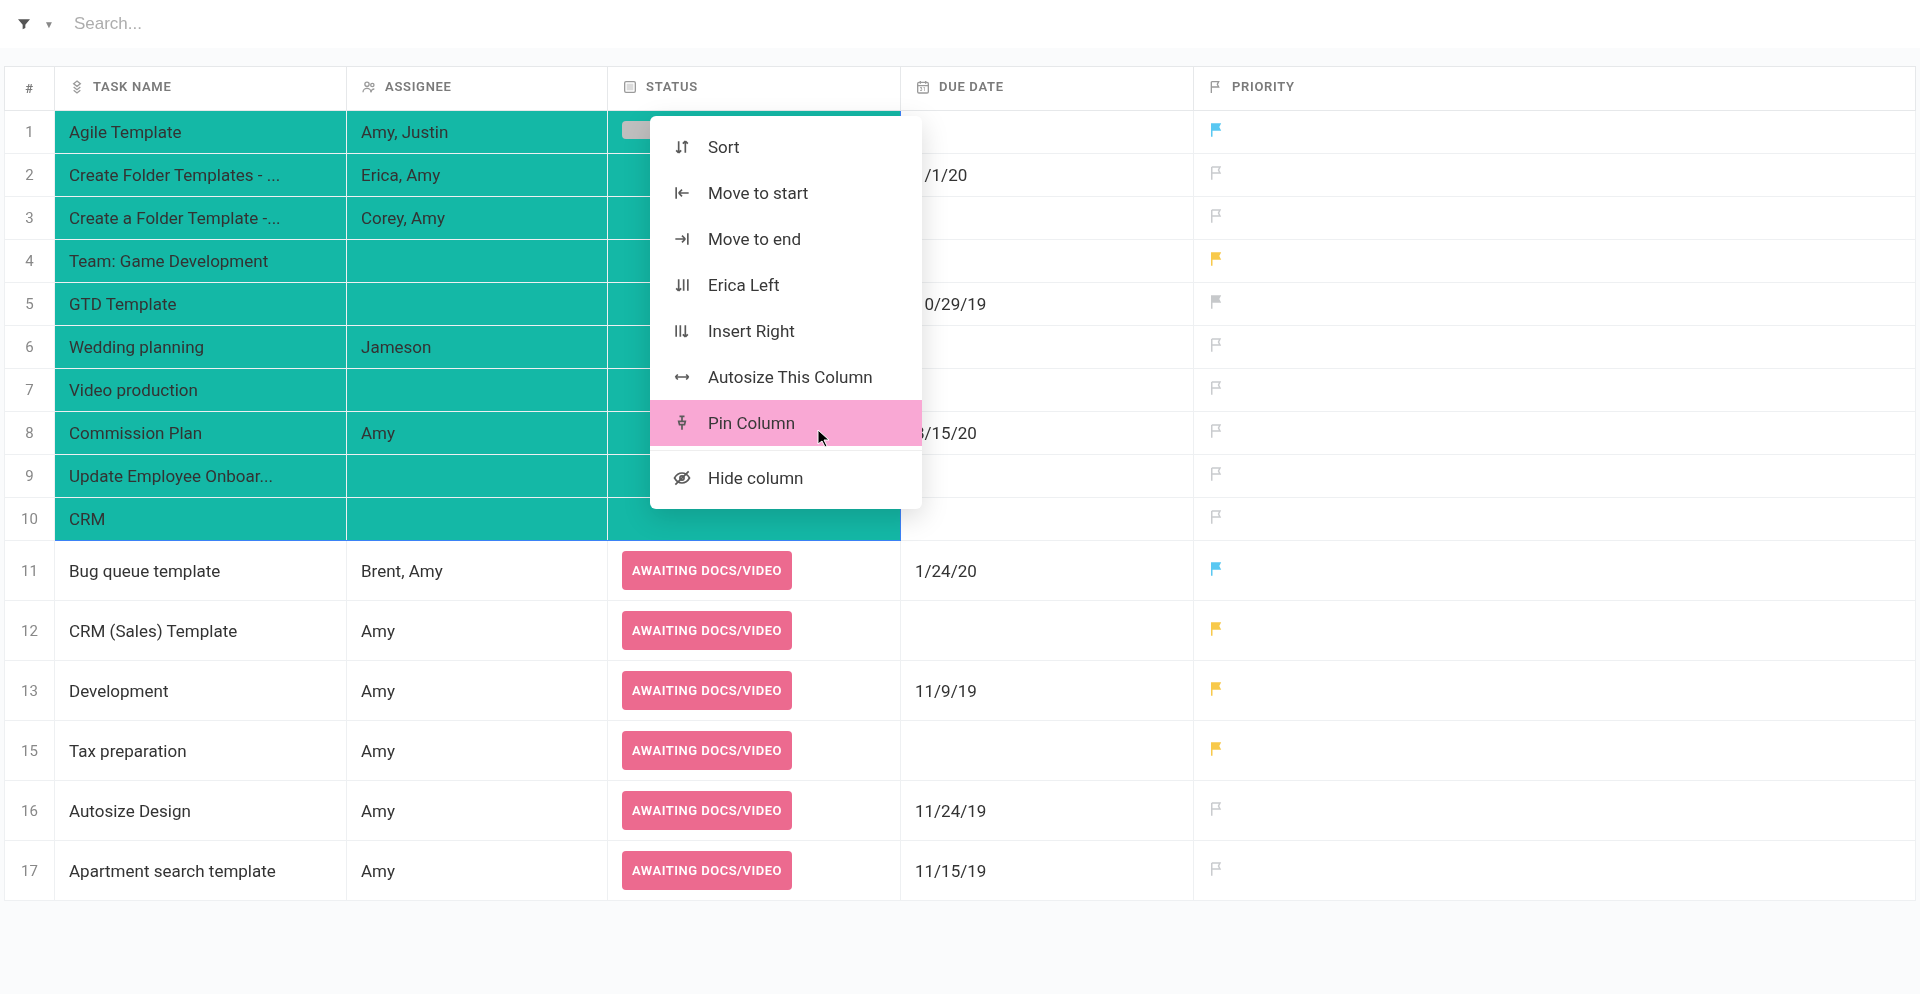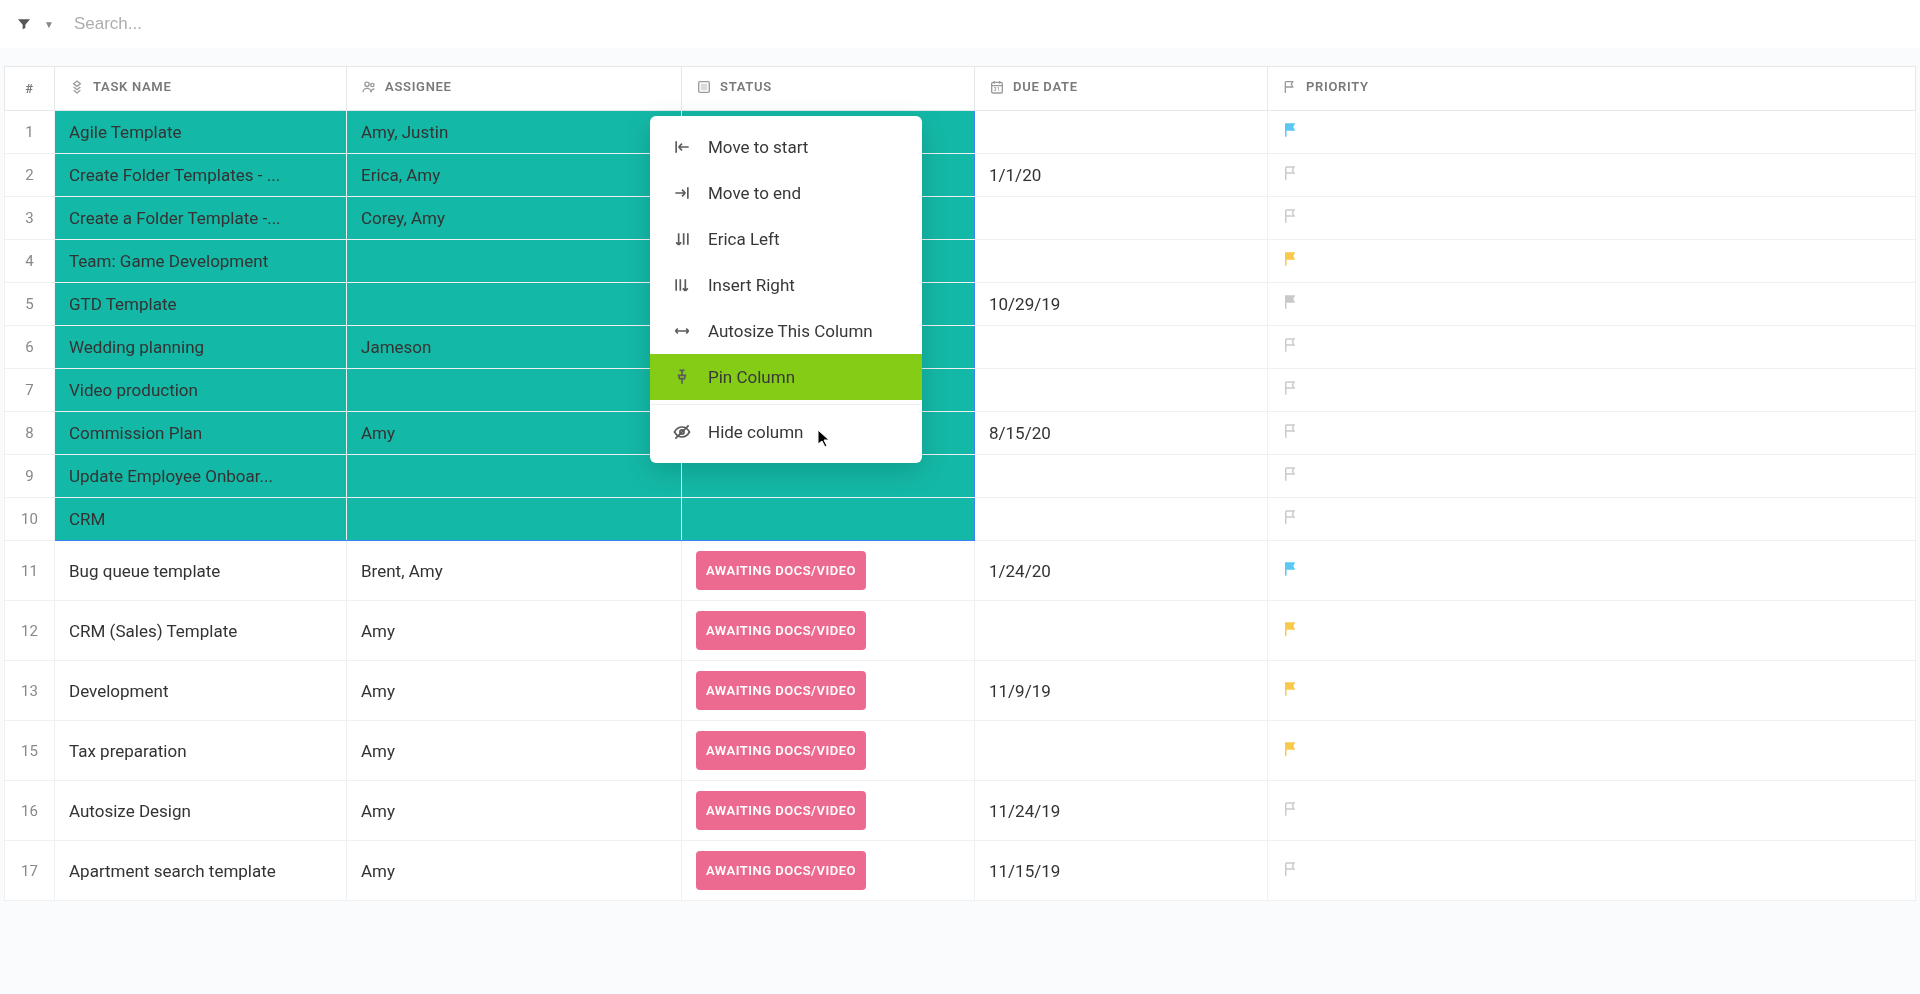--- a/index.html
+++ b/index.html
@@ -67,21 +67,21 @@
     .grid th .th-inner {
       display: flex;
       gap: 8px;
     }
     .grid th.col-num {
       width: 50px;
       text-align: center;
       color: #7a7a7a;
     }
     .grid th.col-task { width: 292px; }
-    .grid th.col-assignee { width: 335px; }
+    .grid th.col-assignee { width: 261px; }
     .grid th.col-status { width: 293px; }
     .grid th.col-due { width: 293px; }
     .grid th.col-priority { width: auto; }
     .grid td {
       padding: 10px 14px;
       border: 1px solid #eef0f2;
       background: #fff;
       vertical-align: middle;
       height: 41px;
       white-space: nowrap;
@@ -149,21 +149,21 @@
     .context-menu .menu-item {
       display: flex;
       align-items: center;
       gap: 16px;
       padding: 13px 22px;
       font-size: 17px;
       color: #383838;
       cursor: pointer;
     }
     .context-menu .menu-item.hover {
-      background: #84cc16;
+      background: #f9a8d4;
     }
     .context-menu .divider {
       height: 1px;
       background: #eee;
       margin: 4px 0;
     }
     .menu-icon {
       width: 20px;
       height: 20px;
       color: #5a5a5a;
@@ -439,20 +439,29 @@
                 <path d="M5 4h11l-2 4 2 4H5"></path>
               </svg></span></td>
         </tr>
       </tbody>
   </table>
 
   <div class="context-menu" id="context-menu">
       <div class="menu-item">
         <span class="menu-icon">
           <svg viewBox="0 0 24 24" width="20" height="20" fill="none" stroke="currentColor" stroke-width="2">
+            <path d="M8 5v14M8 19l-3-3M8 19l3-3"></path>
+            <path d="M16 19V5M16 5l-3 3M16 5l3 3"></path>
+          </svg>
+        </span>
+        <span>Sort</span>
+      </div>
+      <div class="menu-item">
+        <span class="menu-icon">
+          <svg viewBox="0 0 24 24" width="20" height="20" fill="none" stroke="currentColor" stroke-width="2">
             <path d="M5 5v14"></path>
             <path d="M20 12H8M8 12l4-4M8 12l4 4"></path>
           </svg>
         </span>
         <span>Move to start</span>
       </div>
       <div class="menu-item">
         <span class="menu-icon">
           <svg viewBox="0 0 24 24" width="20" height="20" fill="none" stroke="currentColor" stroke-width="2">
             <path d="M19 5v14"></path>

